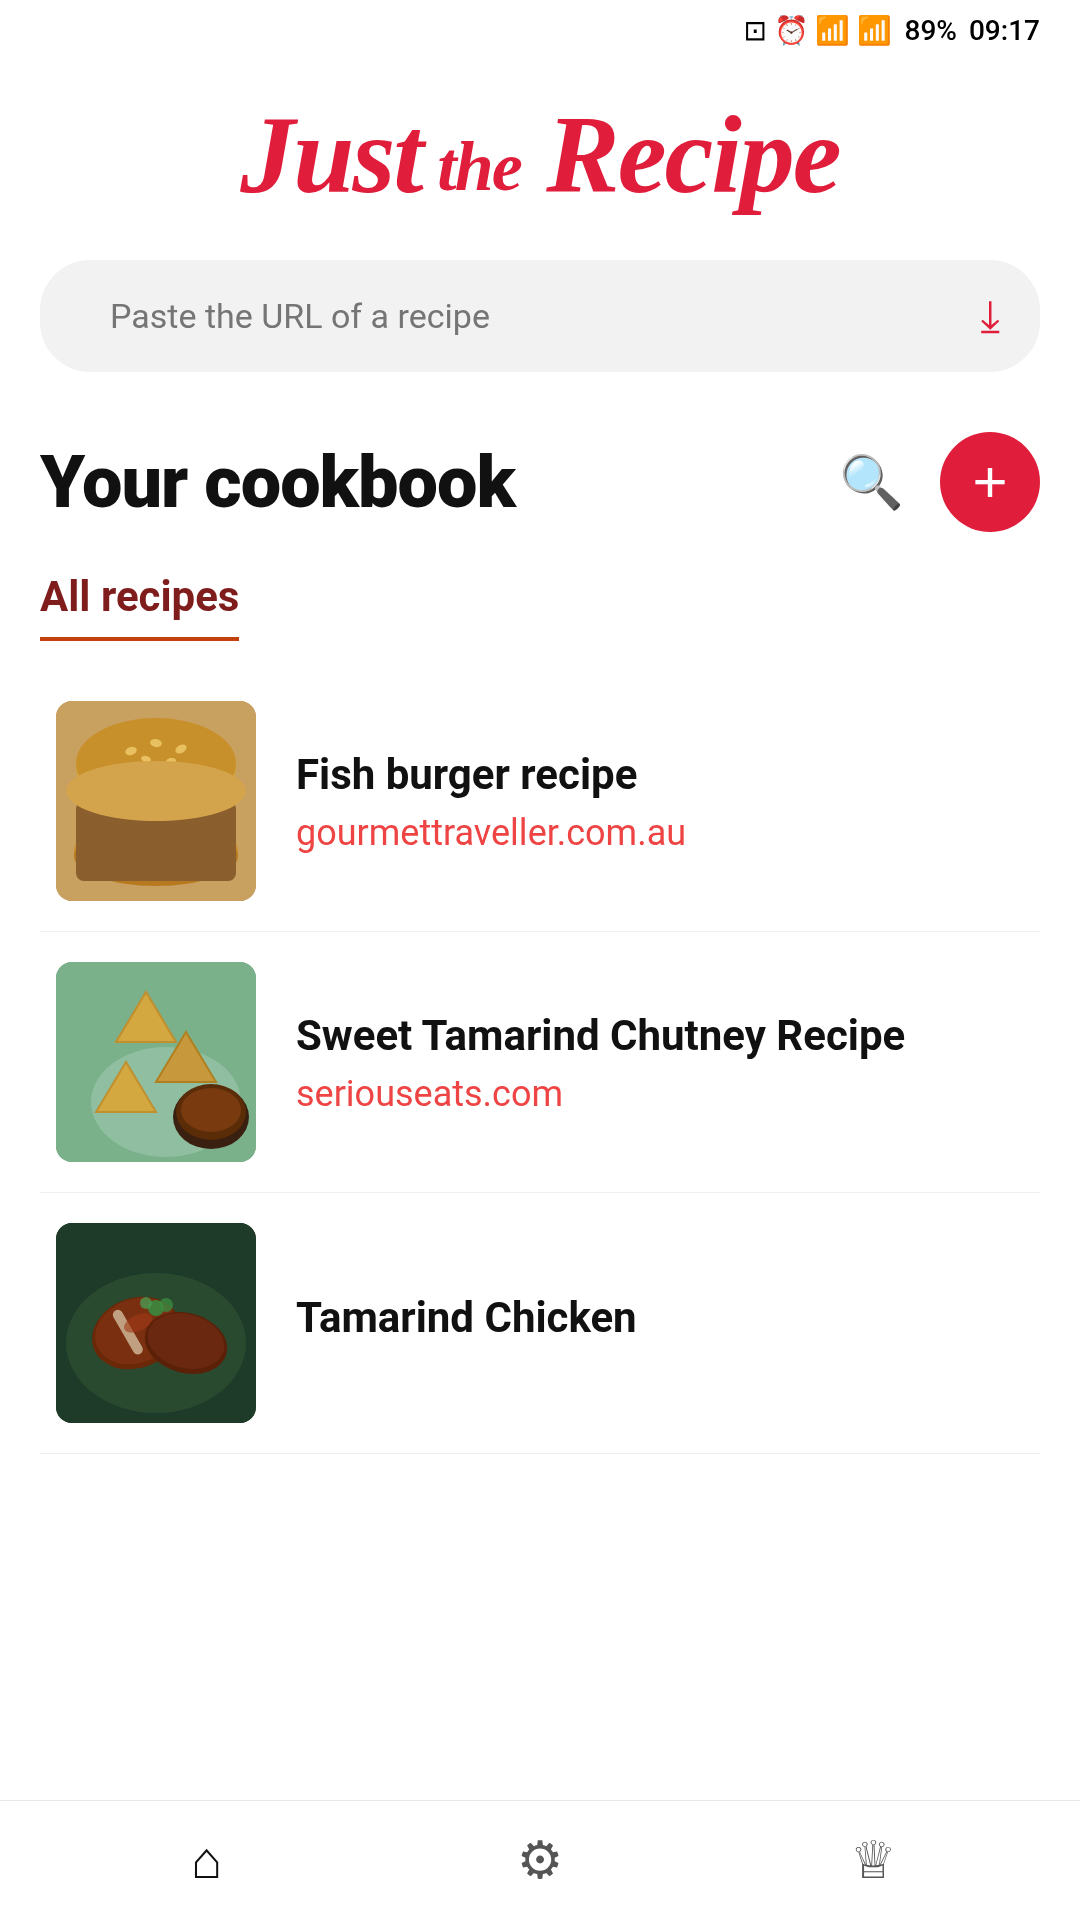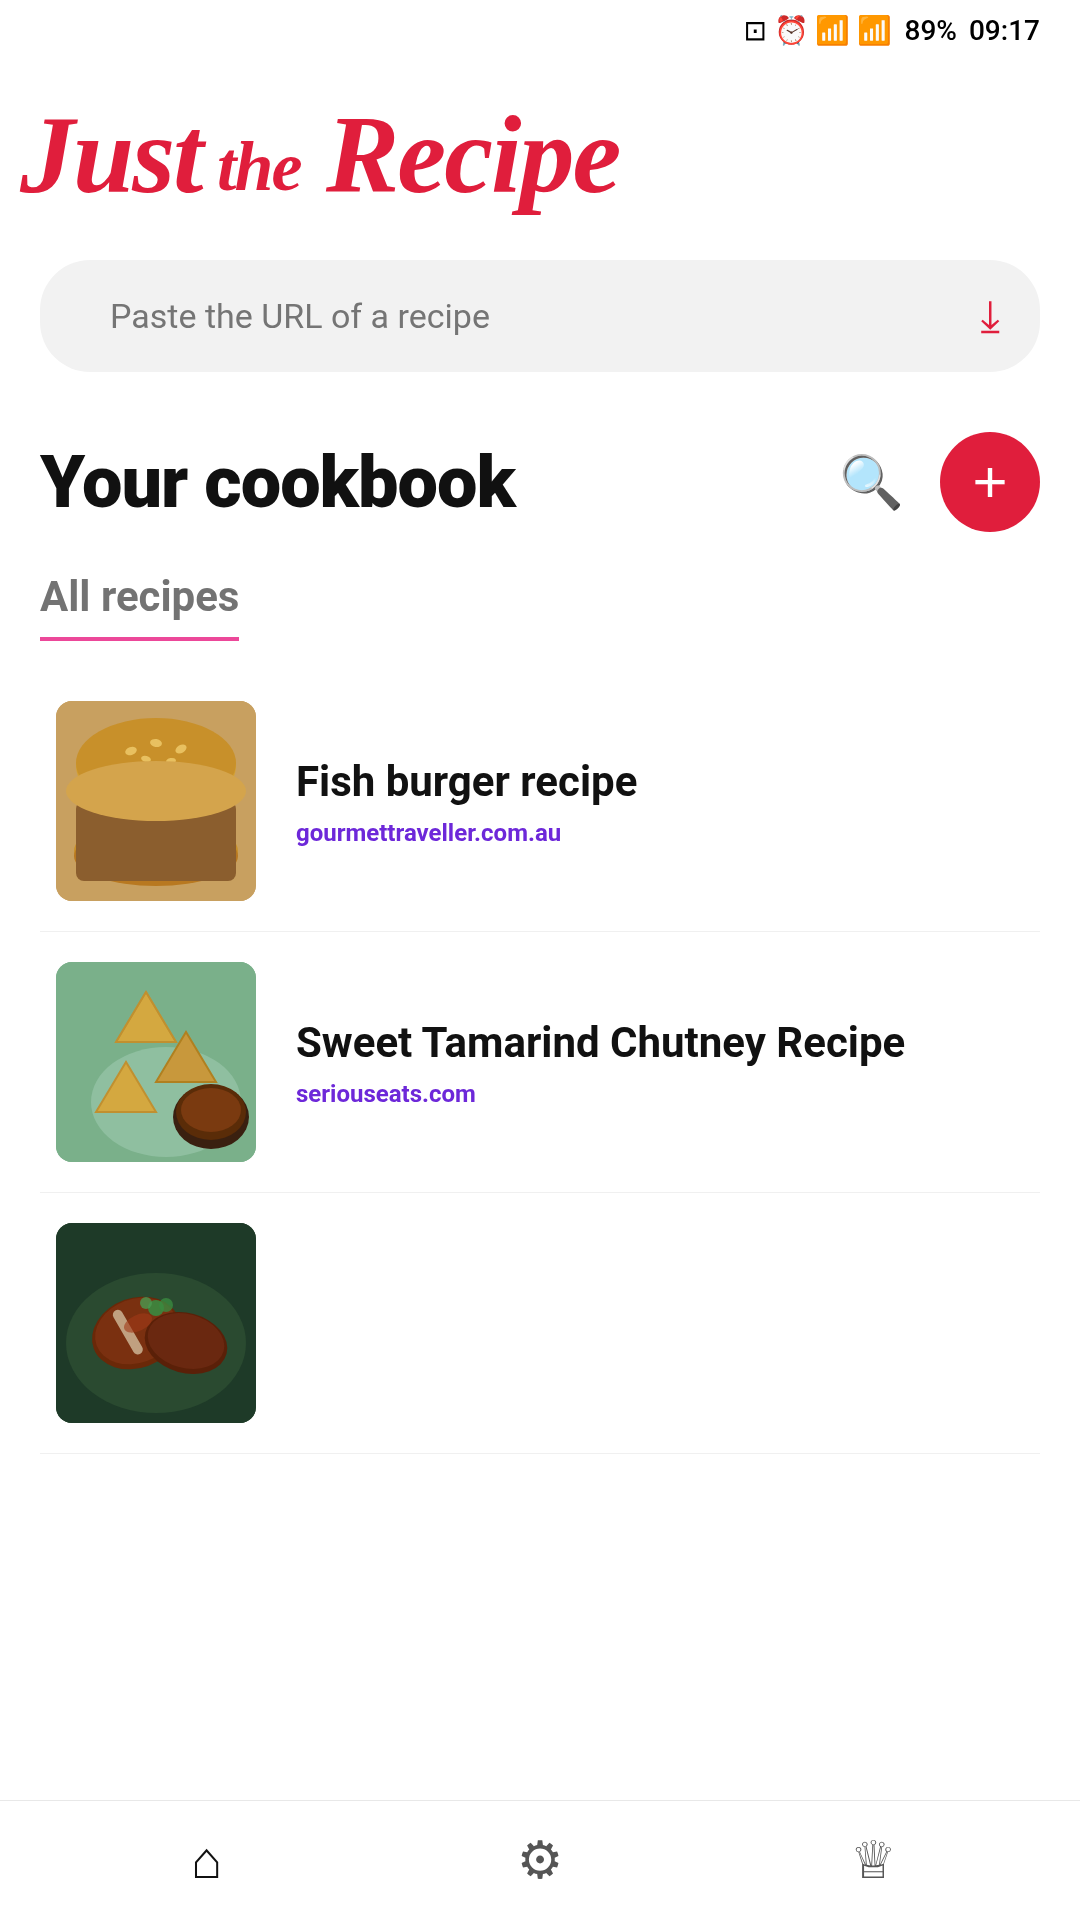--- a/index.html
+++ b/index.html
@@ -28,21 +28,21 @@
       align-items: center;
       gap: 12px;
       font-size: 28px;
       font-weight: 500;
       color: #000;
     }
 
     
     .logo-container {
       display: flex;
-      justify-content: flex-start;
+      justify-content: center;
       align-items: center;
       padding: 40px 20px 50px;
     }
     .logo-text {
       font-size: 110px;
       font-weight: 900;
       color: #e01e3c;
       font-family: Georgia, 'Times New Roman', serif;
       font-style: italic;
       letter-spacing: -2px;
@@ -128,22 +128,22 @@
       gap: 60px;
     }
     .tab {
       font-size: 42px;
       font-weight: 700;
       padding-bottom: 16px;
       cursor: pointer;
       position: relative;
     }
     .tab.active {
-      color: #737373;
-      border-bottom: 4px solid #ec4899;
+      color: #7f1d1d;
+      border-bottom: 4px solid #c2410c;
     }
     .tab.inactive {
       color: #aaa;
     }
 
     
     .recipe-list {
       padding: 0 40px;
     }
     .recipe-item {
@@ -180,23 +180,23 @@
       flex: 1;
     }
     .recipe-name {
       font-size: 42px;
       font-weight: 700;
       color: #111;
       margin-bottom: 10px;
       line-height: 1.3;
     }
     .recipe-source {
-      font-size: 24px;
-      color: #6d28d9;
-      font-weight: 700;
+      font-size: 36px;
+      color: #ef4444;
+      font-weight: 400;
     }
 
     
     .bottom-nav {
       position: fixed;
       bottom: 0;
       left: 0;
       width: 1080px;
       height: 120px;
       background: #fff;
@@ -380,20 +380,21 @@
         <ellipse cx="130" cy="118" rx="39" ry="27" fill="#6a2810" transform="rotate(15 130 118)"></ellipse>
 
         <circle cx="100" cy="85" r="8" fill="#3a8a40" opacity="0.9"></circle>
         <circle cx="90" cy="80" r="6" fill="#4a9a50" opacity="0.8"></circle>
         <circle cx="110" cy="82" r="7" fill="#3a8a40" opacity="0.8"></circle>
 
         <ellipse cx="82" cy="100" rx="15" ry="8" fill="#a03818" opacity="0.6" transform="rotate(-25 82 100)"></ellipse>
       </svg>
     </div>
     <div class="recipe-info">
+      <div class="recipe-name">Tamarind Chicken</div>
     </div>
   </div>
 
 </div>
 
 <div class="bottom-nav">
   <div class="nav-item">
     <span class="nav-icon active">⌂</span>
   </div>
   <div class="nav-item">

